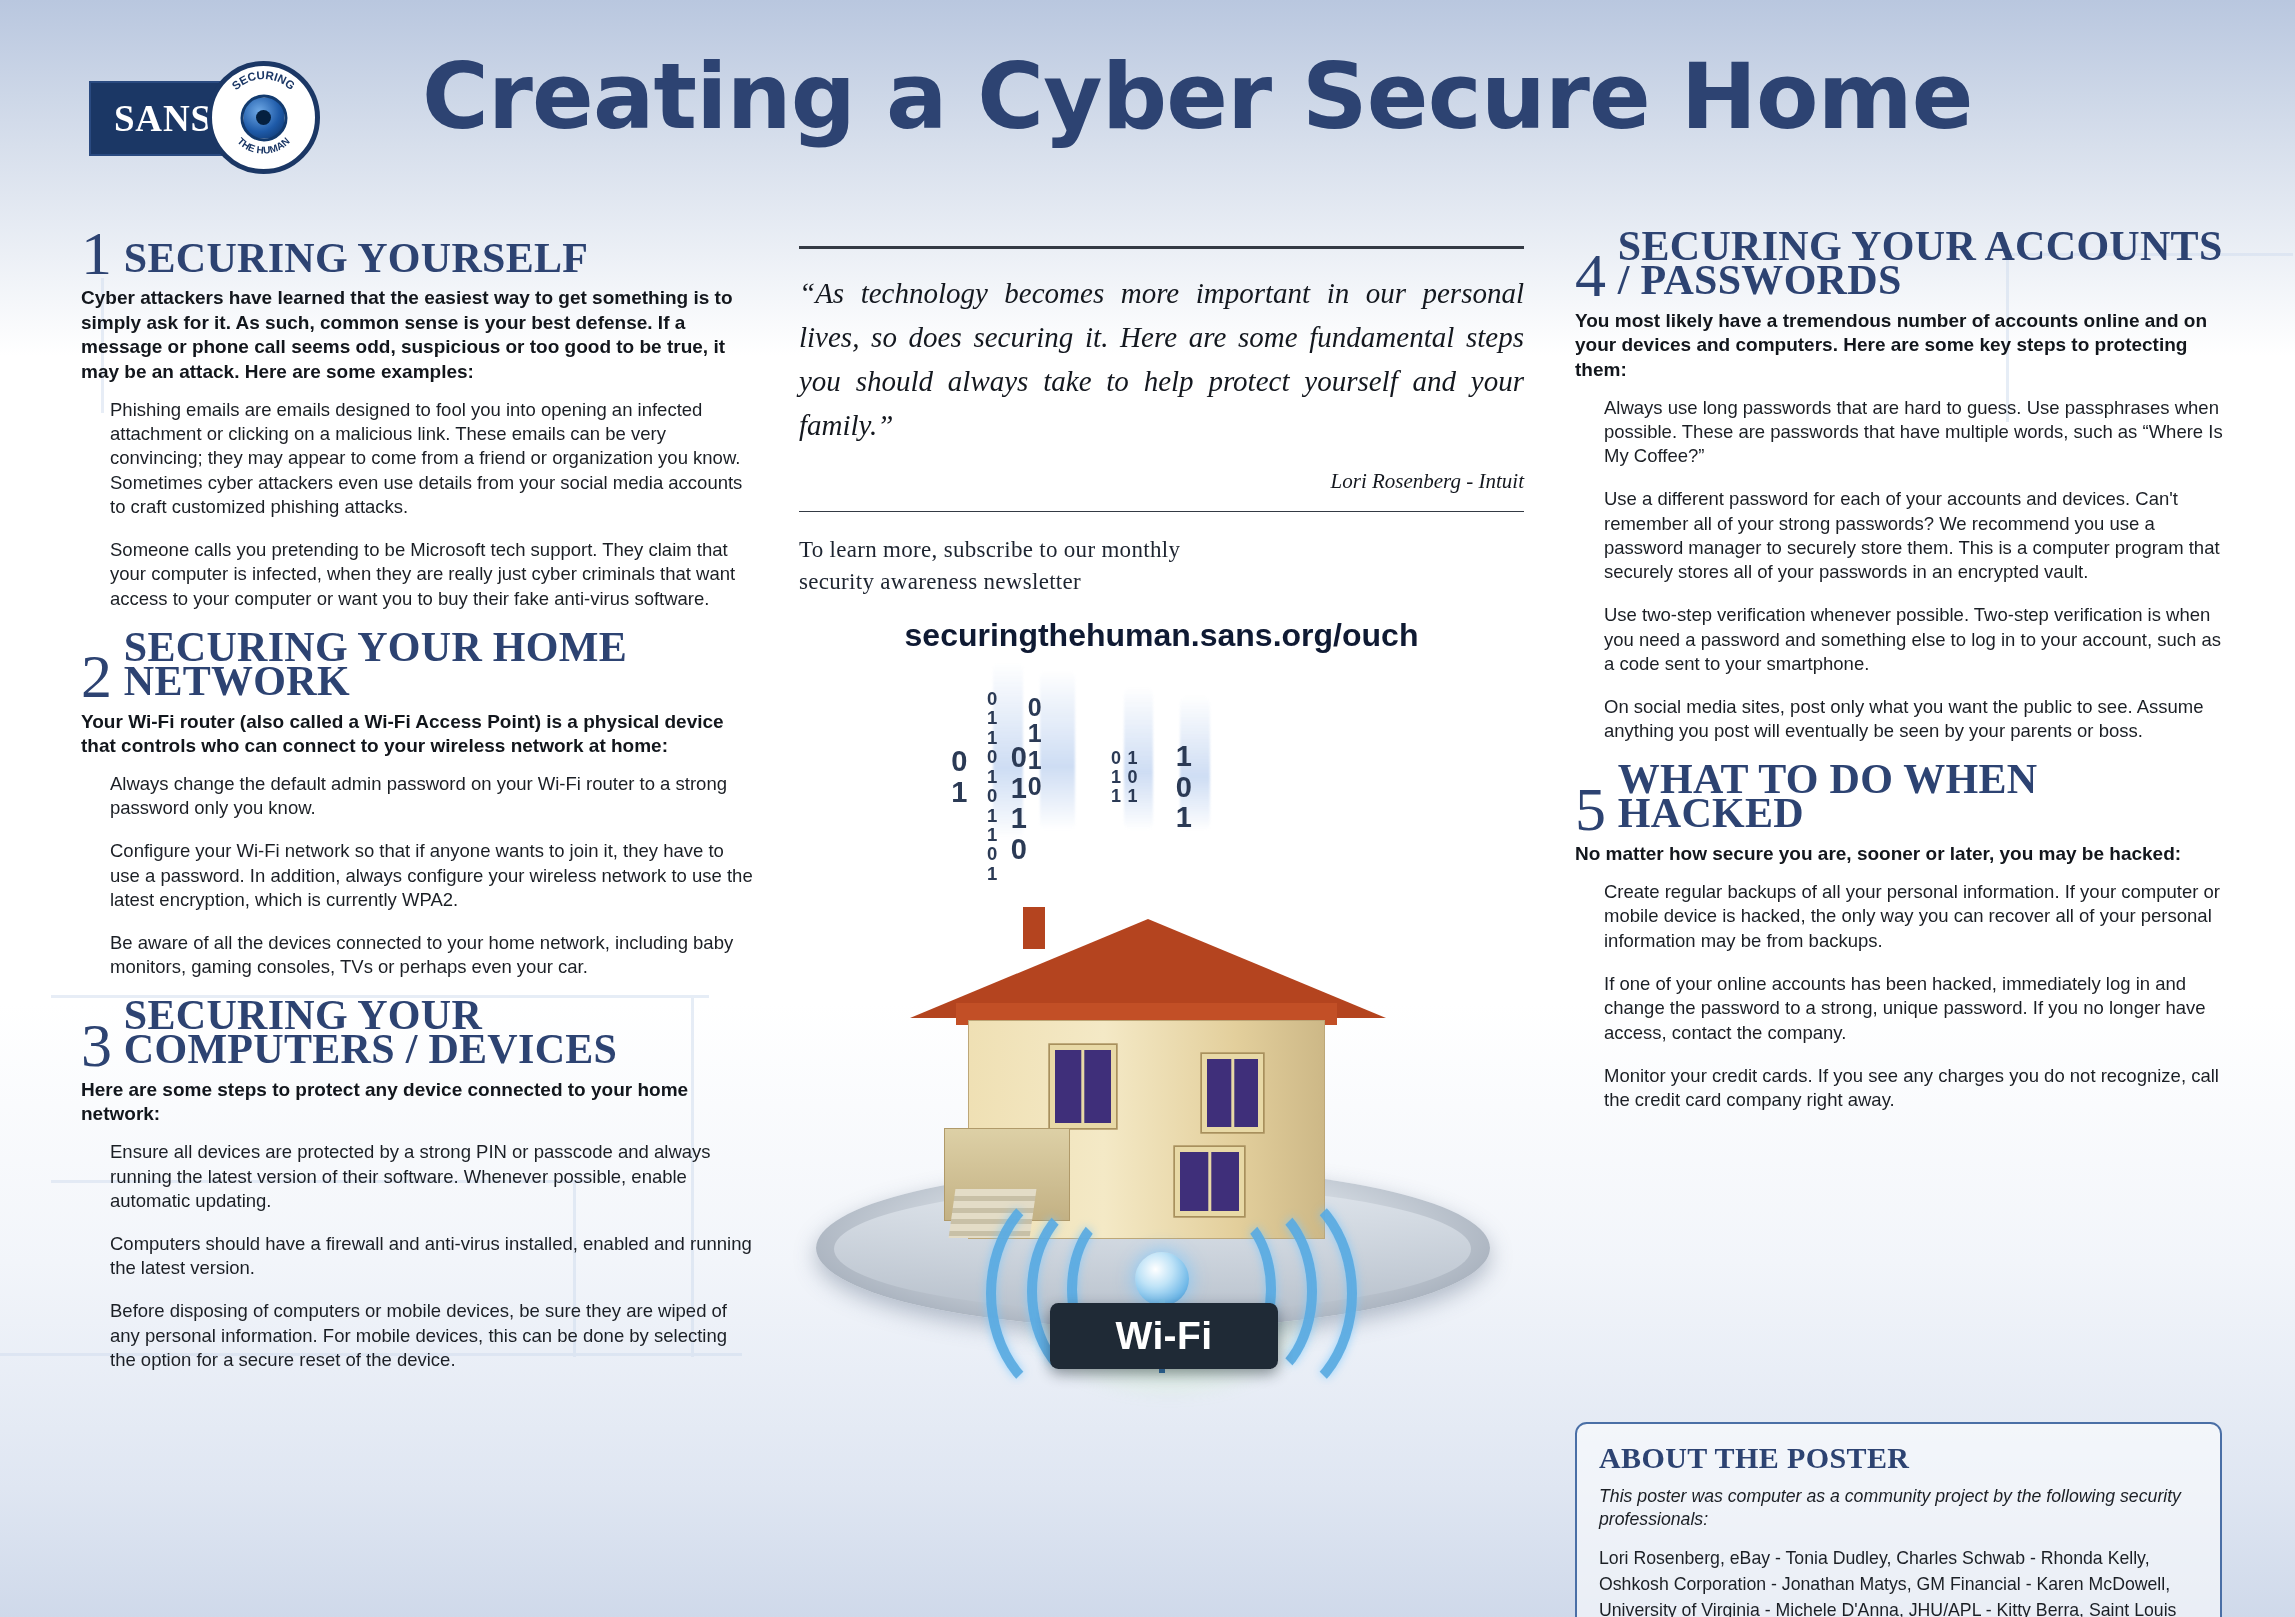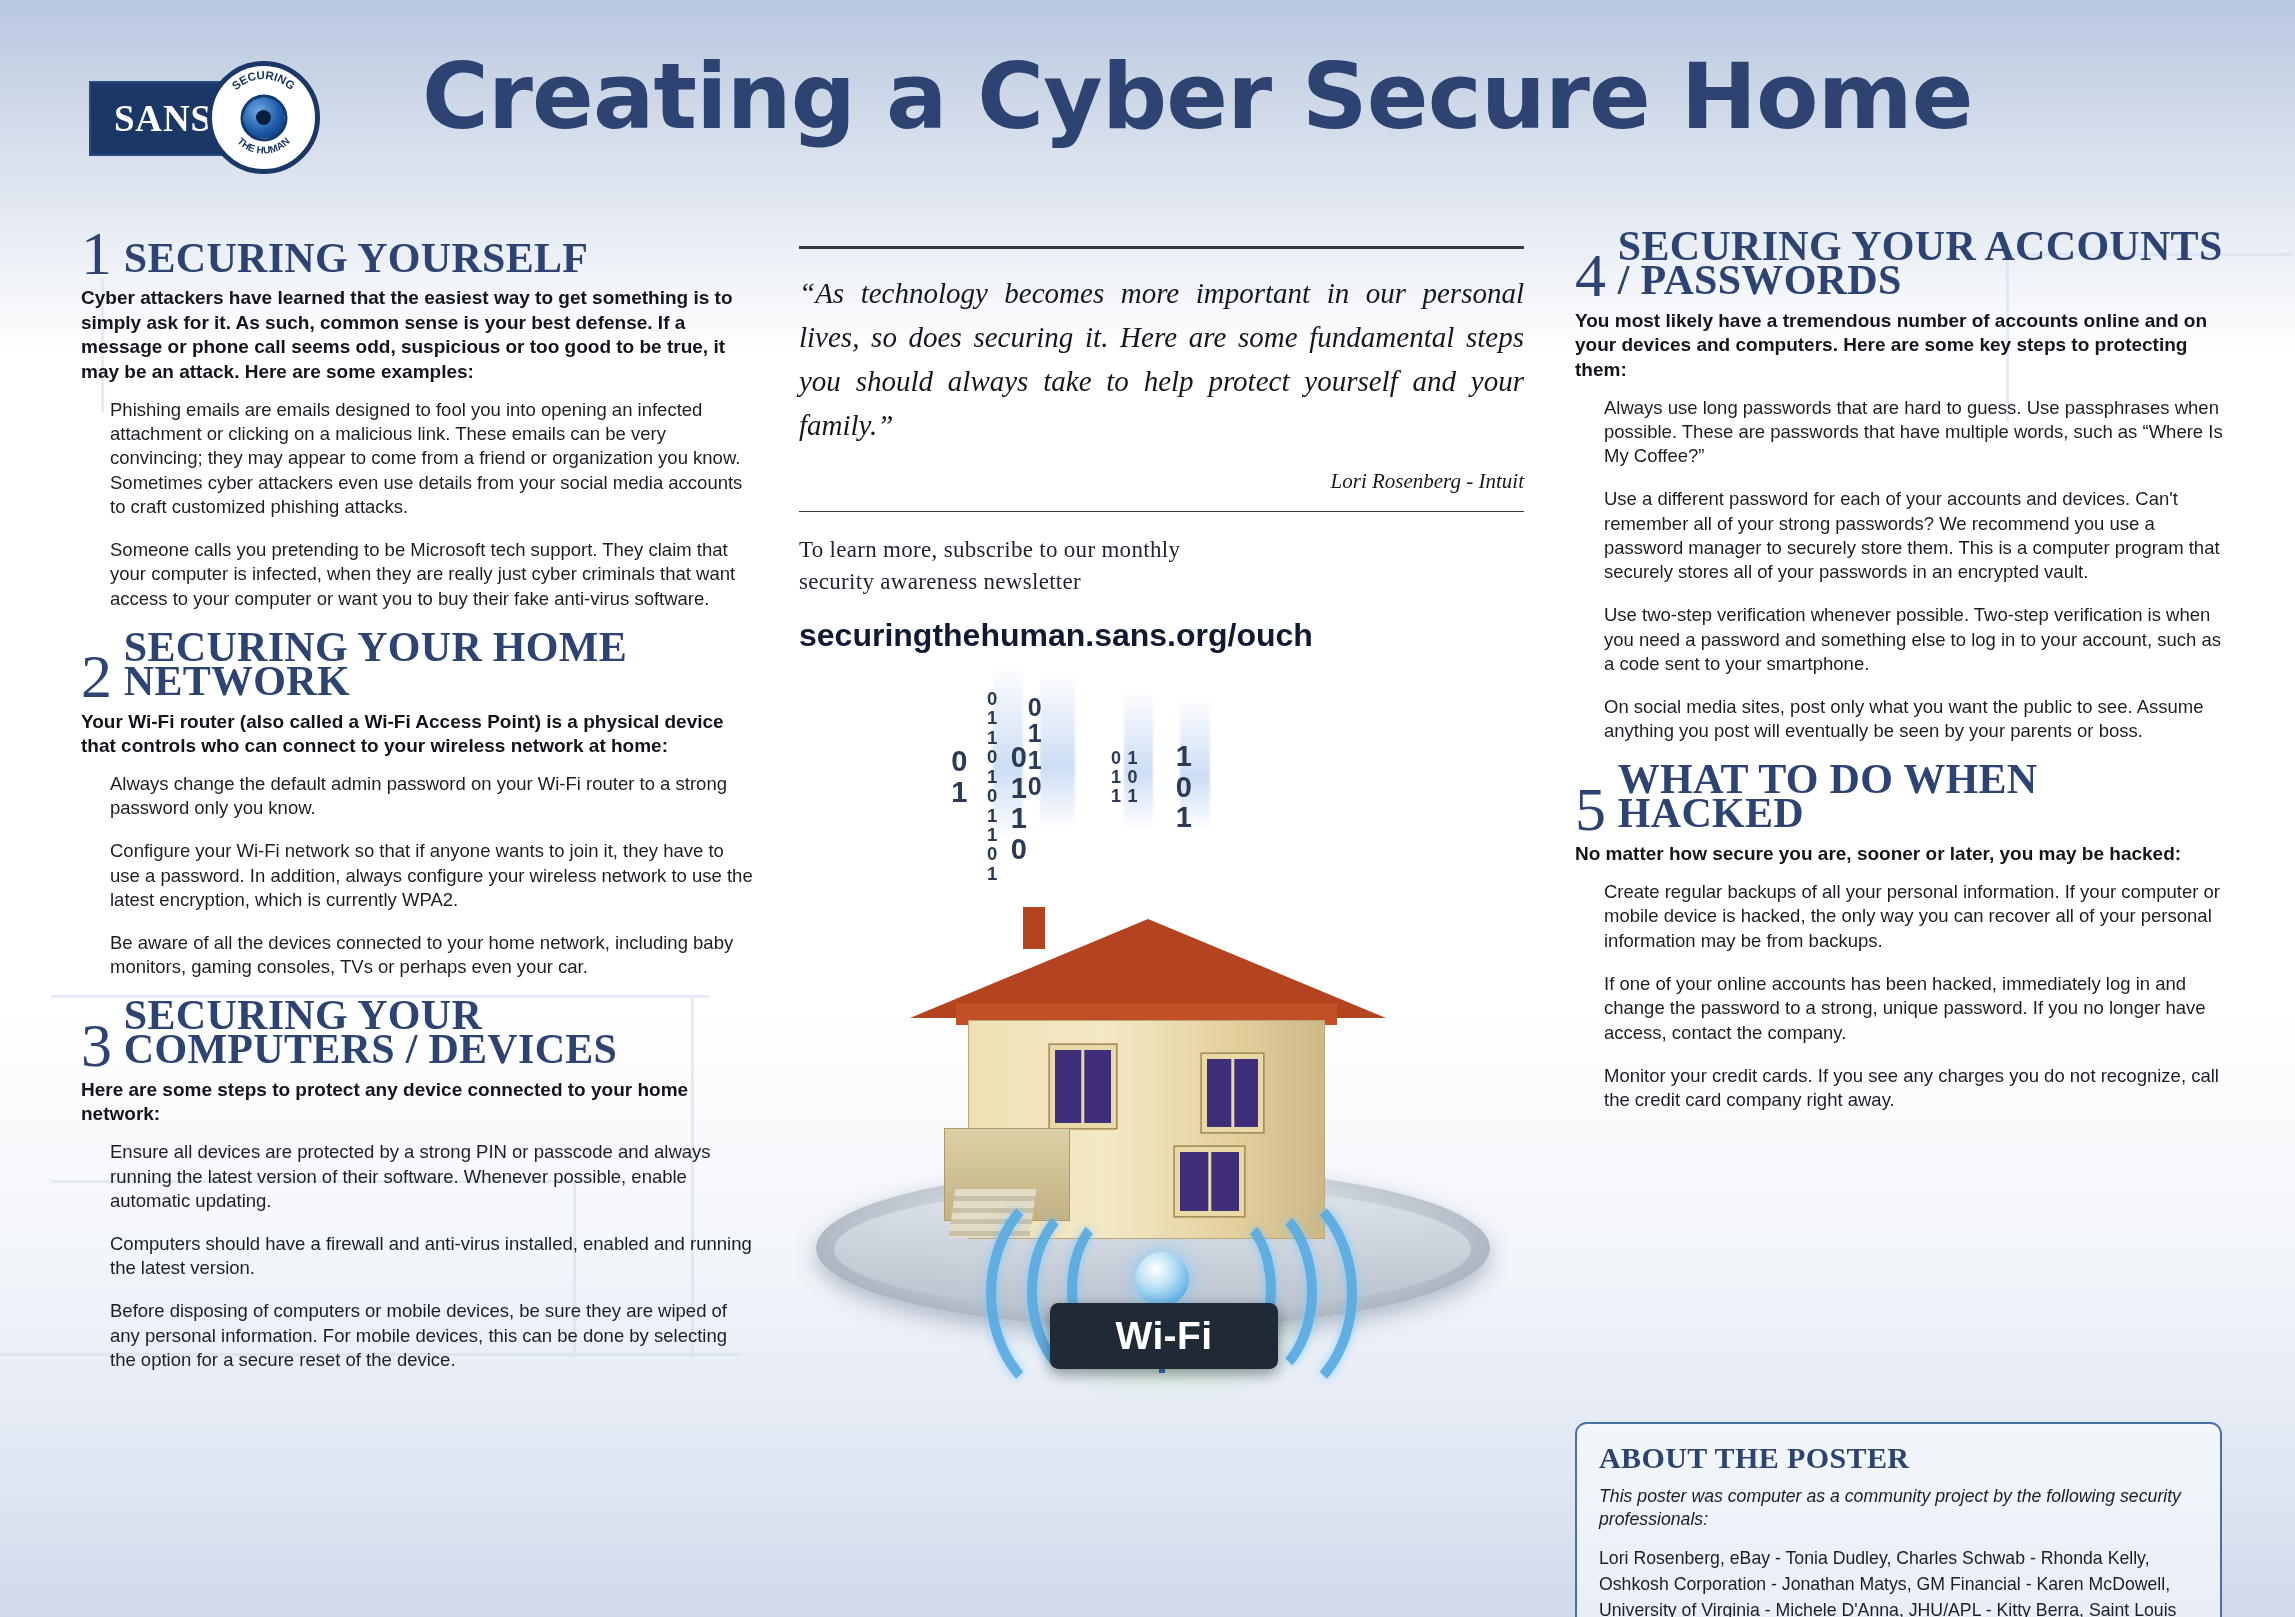--- a/index.html
+++ b/index.html
@@ -191,21 +191,21 @@
   }
   .subscribe {
     font-family: "Liberation Serif", serif;
     font-size: 23px;
     line-height: 32px;
     color: #1d2430;
     letter-spacing: 0.3px;
     margin: 10px 0 18.5px 0;
   }
   .url {
-    text-align: left;
+    text-align: center;
     font-size: 32px;
     font-weight: bold;
     color: #0f1a33;
     margin-bottom: 8.4px;
   }
   .art {
     position: relative;
     width: 725px;
     height: 708px;
     margin-top: 8.4px;

